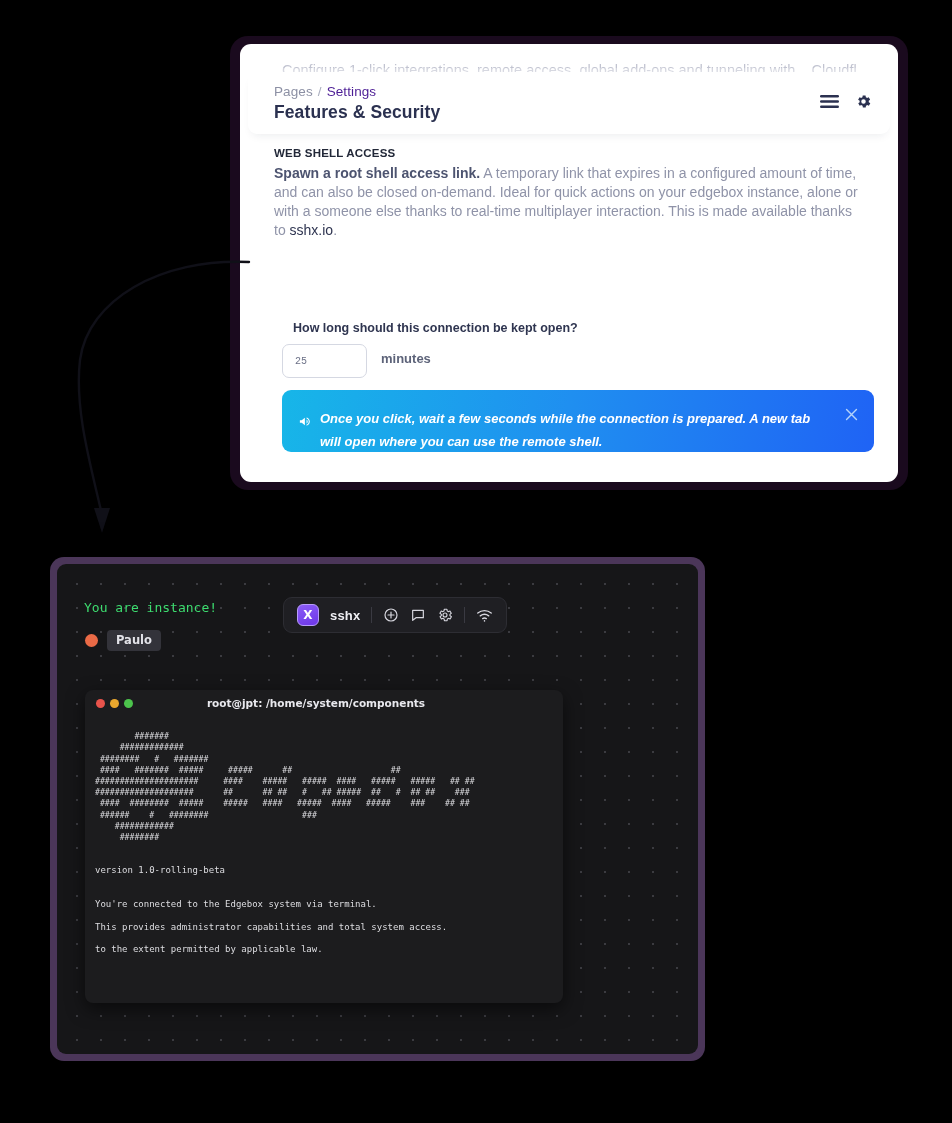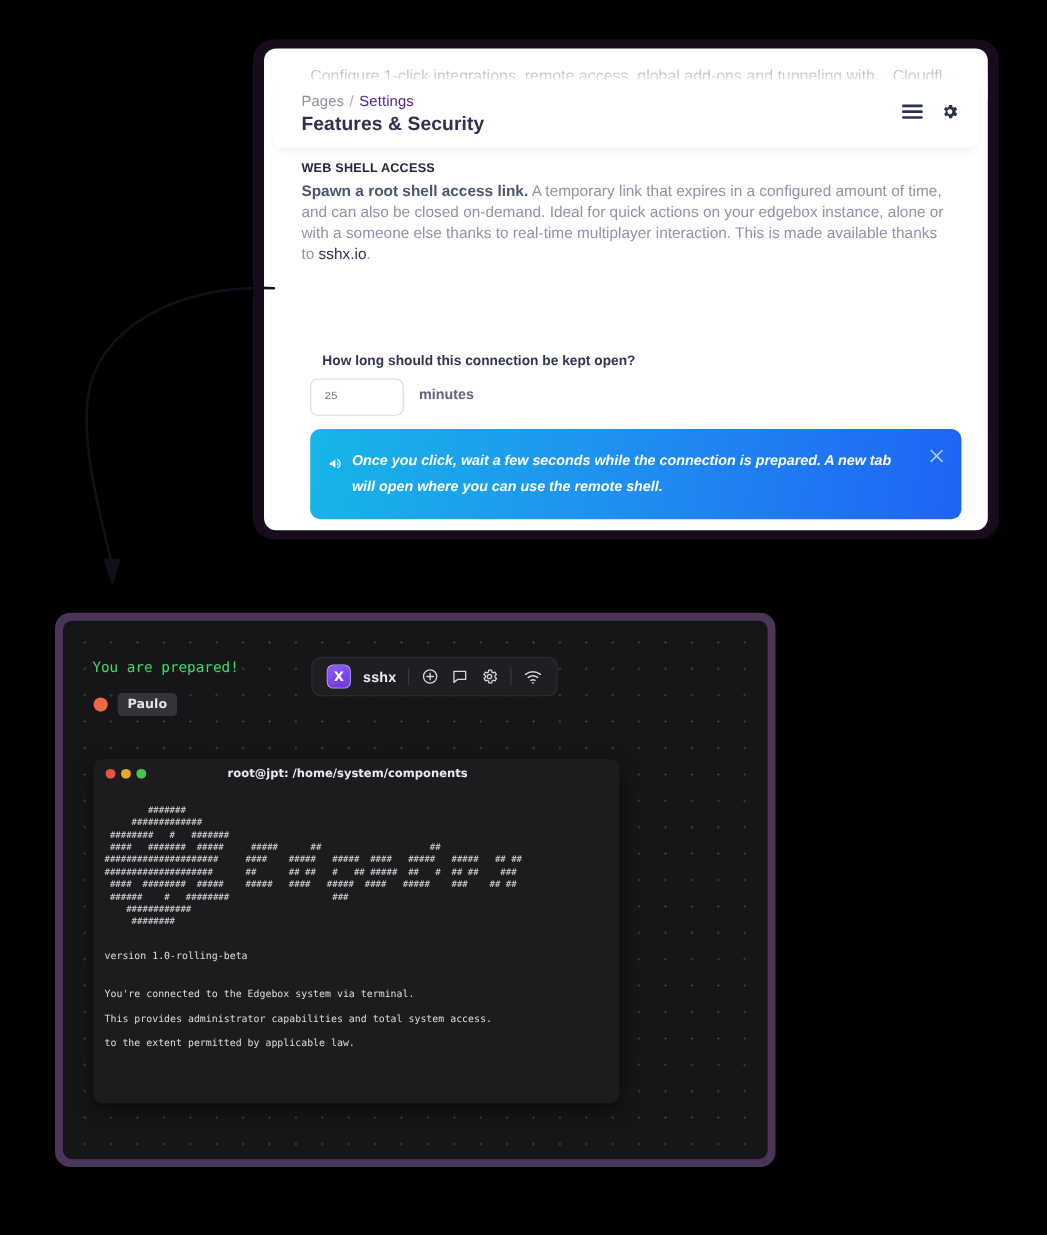--- a/index.html
+++ b/index.html
@@ -87,21 +87,21 @@
     font-family: Liberation Mono, monospace;
     font-size: 10px; color: #6c7187;
   }
   .dur-unit {
     position: absolute; left: 141px; top: 307px;
     font-size: 13px; font-weight: bold; color: #5d6379;
   }
 
   .banner {
     position: absolute; left: 42px; top: 346px;
-    width: 592px; height: 82px;
+    width: 592px; height: 62px;
     border-radius: 9px;
     background: linear-gradient(100deg, #17b6e8 0%, #1f8ff0 48%, #1f63f5 100%);
     color: #fff;
   }
   .banner-mega { position:absolute; left: 16px; top: 24px; }
   .banner-text {
     position: absolute; left: 38px; top: 17px; width: 498px;
     font-size: 13px; font-weight: bold; font-style: italic;
     line-height: 23px; color: #ffffff;
   }
@@ -248,21 +248,21 @@
   </div>
 
   <svg class="arrow-svg">
     <path d="M249,262 C160,258 88,300 80,360 C74,410 92,470 102,515" stroke="#101018" stroke-width="2.4" fill="none" stroke-linecap="round"></path>
     <path d="M102,533 L94,508 L110,508 Z" fill="#101018"></path>
   </svg>
 
   <div class="sshx-frame">
     <div class="sshx-inner">
 
-      <div class="connected-msg">You are prepared!</div>
+      <div class="connected-msg">You are instance!</div>
 
       <div class="user-row">
         <span class="user-dot"></span>
         <span class="user-chip">Paulo</span>
       </div>
 
       <div class="sshx-toolbar">
         <span class="sshx-logo">X</span>
         <span class="sshx-name">sshx</span>
         <span class="tb-div"></span>

